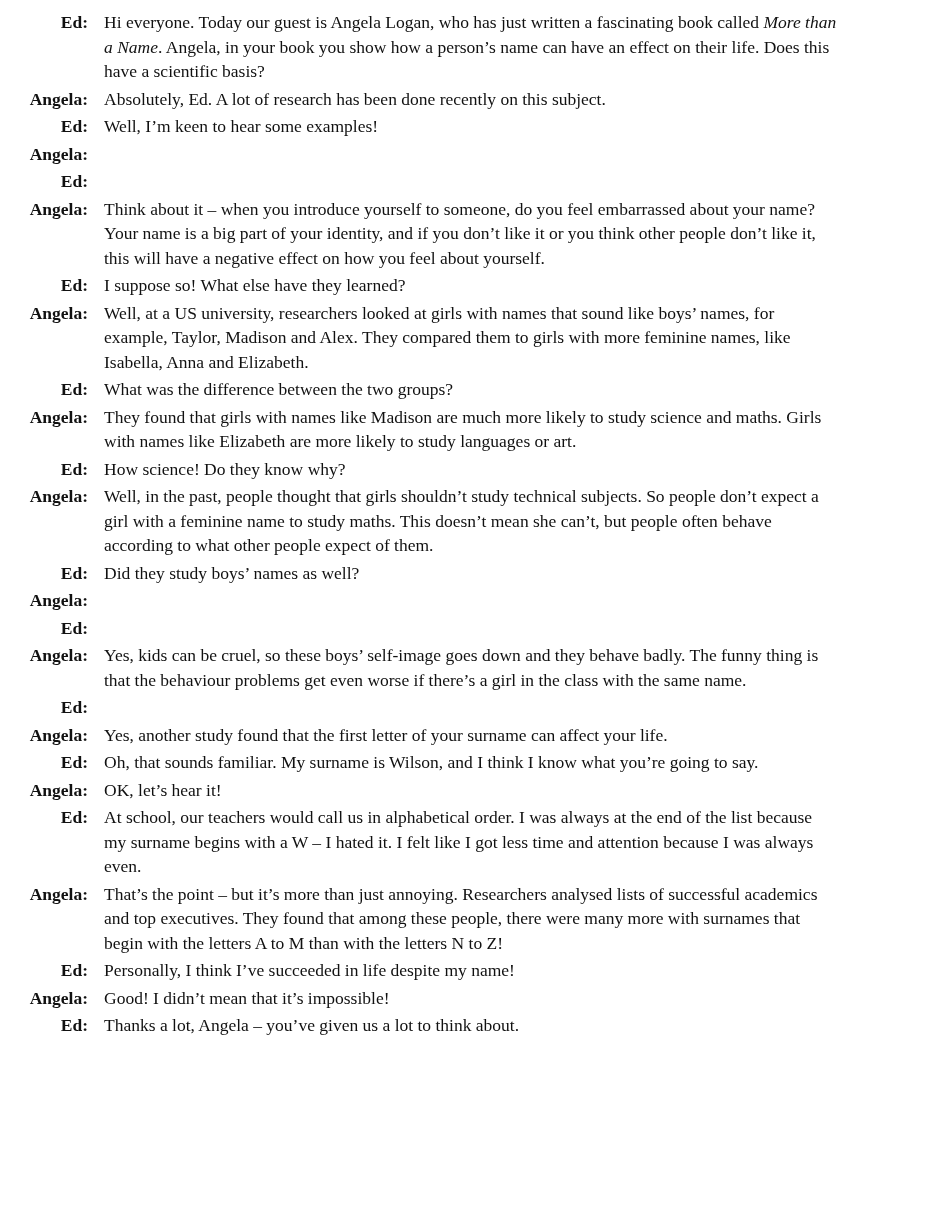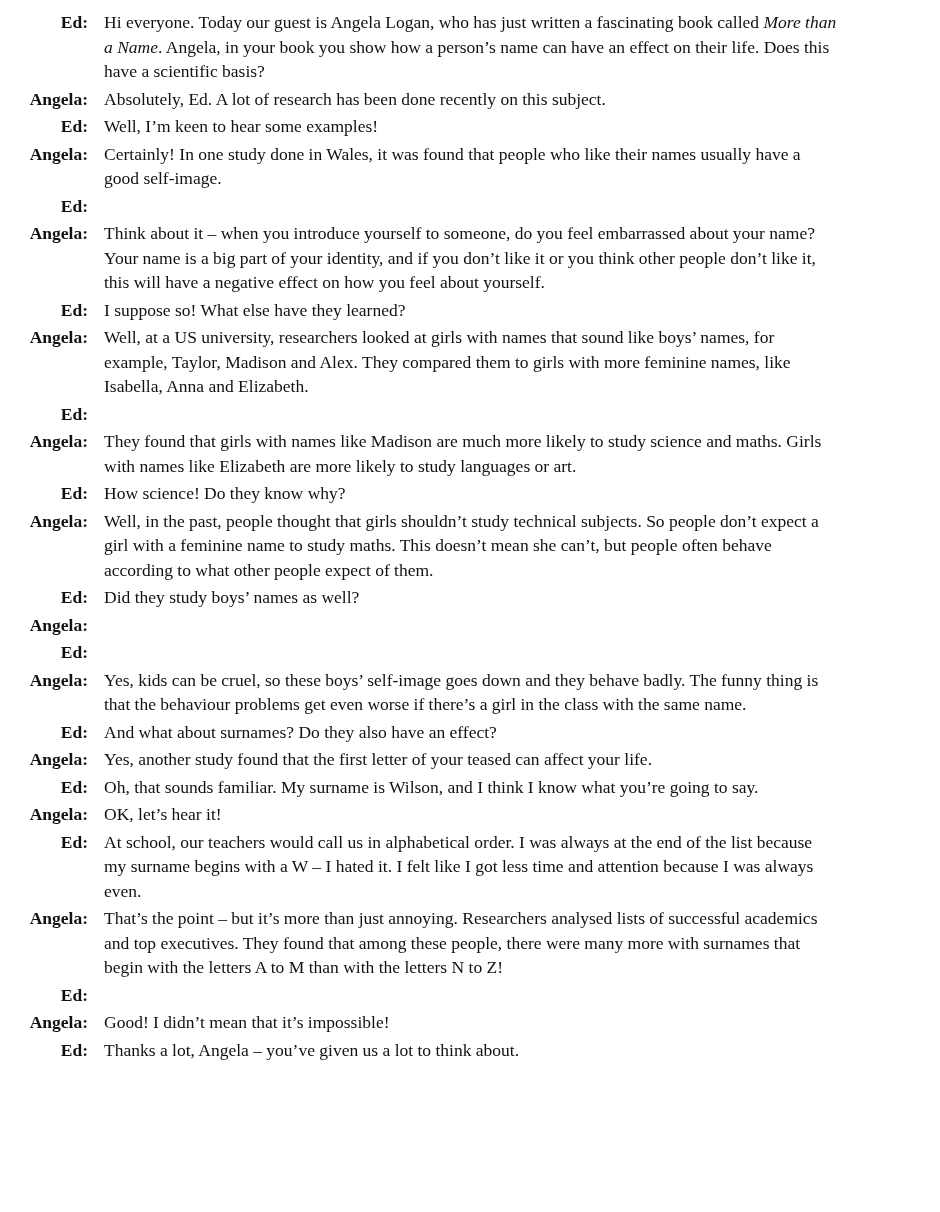--- a/index.html
+++ b/index.html
@@ -58,21 +58,20 @@
     <p class="line">Absolutely, Ed. A lot of research has been done recently on this subject.</p>
   </div>
 
   <div class="turn">
     <span class="speaker">Ed:</span>
     <p class="line">Well, I’m keen to hear some examples!</p>
   </div>
 
   <div class="turn">
     <span class="speaker">Angela:</span>
-    <p class="line">Certainly! In one study done in Wales, it was found that people who like their names usually have a good self-image.</p>
   </div>
 
   <div class="turn">
     <span class="speaker">Ed:</span>
   </div>
 
   <div class="turn">
     <span class="speaker">Angela:</span>
     <p class="line">Think about it – when you introduce yourself to someone, do you feel embarrassed about your name? Your name is a big part of your identity, and if you don’t like it or you think other people don’t like it, this will have a negative effect on how you feel about yourself.</p>
   </div>
@@ -82,20 +81,21 @@
     <p class="line">I suppose so! What else have they learned?</p>
   </div>
 
   <div class="turn">
     <span class="speaker">Angela:</span>
     <p class="line">Well, at a US university, researchers looked at girls with names that sound like boys’ names, for example, Taylor, Madison and Alex. They compared them to girls with more feminine names, like Isabella, Anna and Elizabeth.</p>
   </div>
 
   <div class="turn">
     <span class="speaker">Ed:</span>
+    <p class="line">What was the difference between the two groups?</p>
   </div>
 
   <div class="turn">
     <span class="speaker">Angela:</span>
     <p class="line">They found that girls with names like Madison are much more likely to study science and maths. Girls with names like Elizabeth are more likely to study languages or art.</p>
   </div>
 
   <div class="turn">
     <span class="speaker">Ed:</span>
     <p class="line">How science! Do they know why?</p>
@@ -119,26 +119,25 @@
     <span class="speaker">Ed:</span>
   </div>
 
   <div class="turn">
     <span class="speaker">Angela:</span>
     <p class="line">Yes, kids can be cruel, so these boys’ self-image goes down and they behave badly. The funny thing is that the behaviour problems get even worse if there’s a girl in the class with the same name.</p>
   </div>
 
   <div class="turn">
     <span class="speaker">Ed:</span>
-    <p class="line">And what about surnames? Do they also have an effect?</p>
   </div>
 
   <div class="turn">
     <span class="speaker">Angela:</span>
-    <p class="line">Yes, another study found that the first letter of your teased can affect your life.</p>
+    <p class="line">Yes, another study found that the first letter of your surname can affect your life.</p>
   </div>
 
   <div class="turn">
     <span class="speaker">Ed:</span>
     <p class="line">Oh, that sounds familiar. My surname is Wilson, and I think I know what you’re going to say.</p>
   </div>
 
   <div class="turn">
     <span class="speaker">Angela:</span>
     <p class="line">OK, let’s hear it!</p>
@@ -149,20 +148,21 @@
     <p class="line">At school, our teachers would call us in alphabetical order. I was always at the end of the list because my surname begins with a W – I hated it. I felt like I got less time and attention because I was always even.</p>
   </div>
 
   <div class="turn">
     <span class="speaker">Angela:</span>
     <p class="line">That’s the point – but it’s more than just annoying. Researchers analysed lists of successful academics and top executives. They found that among these people, there were many more with surnames that begin with the letters A to M than with the letters N to Z!</p>
   </div>
 
   <div class="turn">
     <span class="speaker">Ed:</span>
+    <p class="line">Personally, I think I’ve succeeded in life despite my name!</p>
   </div>
 
   <div class="turn">
     <span class="speaker">Angela:</span>
     <p class="line">Good! I didn’t mean that it’s impossible!</p>
   </div>
 
   <div class="turn">
     <span class="speaker">Ed:</span>
     <p class="line">Thanks a lot, Angela – you’ve given us a lot to think about.</p>

